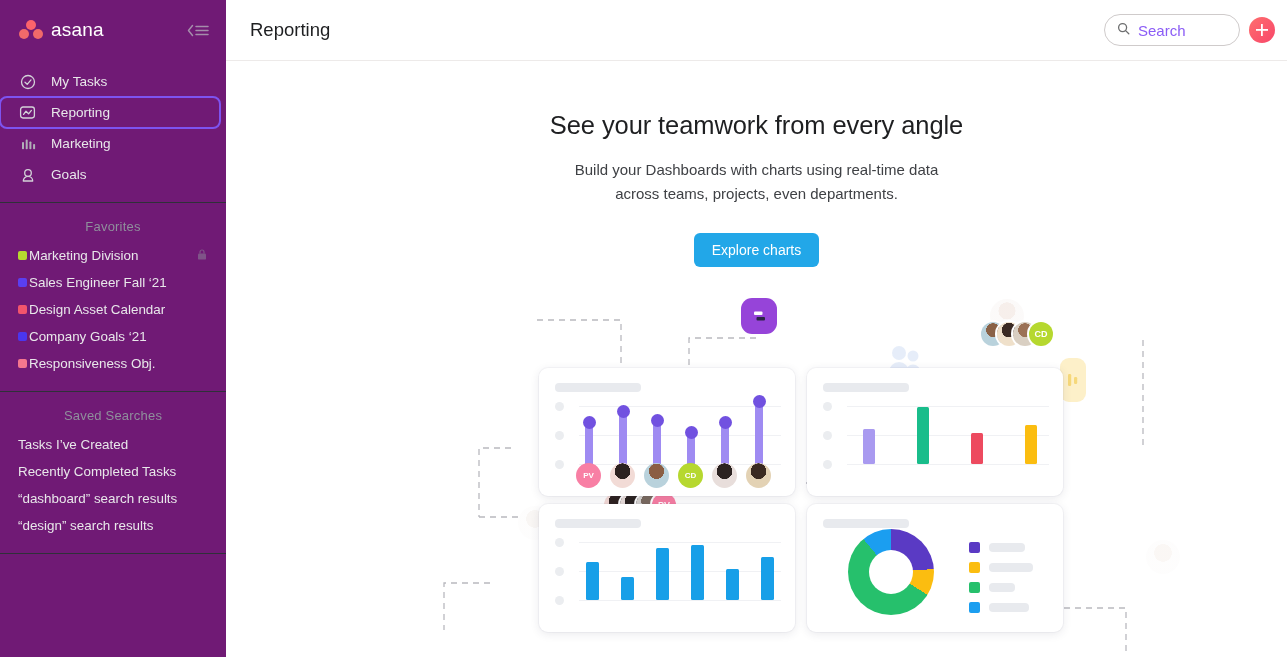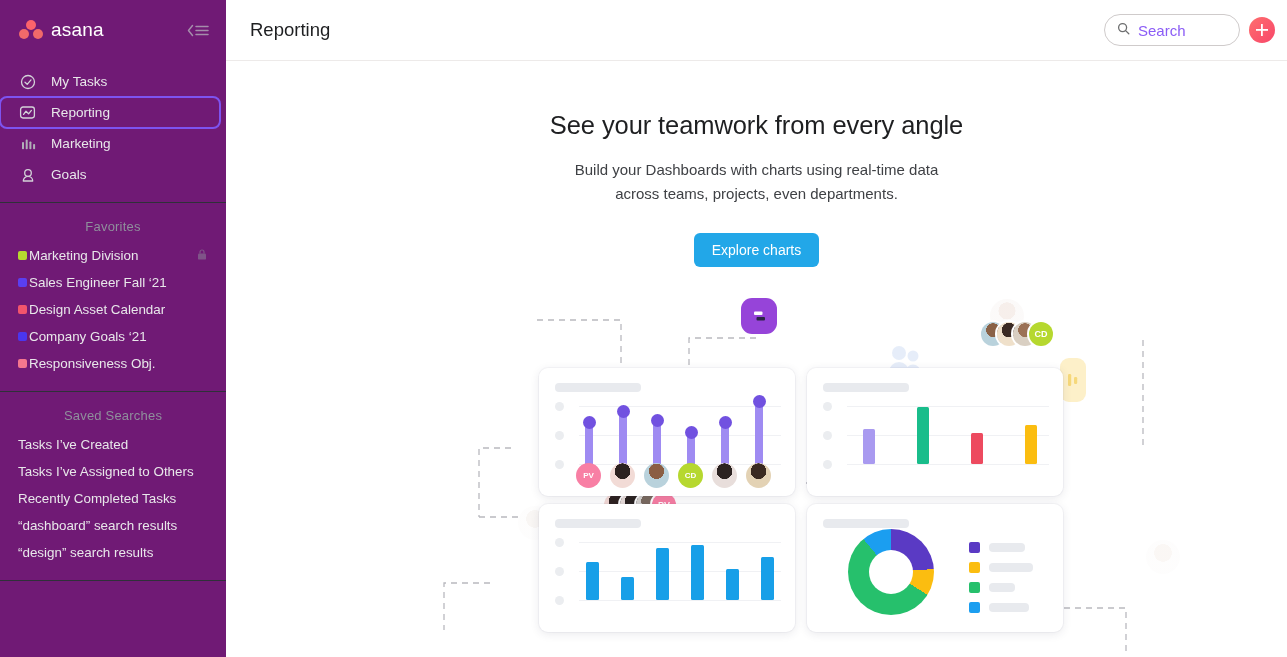--- a/index.html
+++ b/index.html
@@ -258,21 +258,20 @@
         <i class="fav-dot" style="background:#f4778e"></i>
         <span class="fav-label">Responsiveness Obj.</span>
       </div>
     </div>
 
     <div class="sb-divider" style="margin-top:14px"></div>
 
     <div class="sb-section-title">Saved Searches</div>
     <div>
       <div class="search-item">Tasks I’ve Created</div>
-      <div class="search-item">Tasks I’ve Assigned to Others</div>
       <div class="search-item">Recently Completed Tasks</div>
       <div class="search-item">“dashboard” search results</div>
       <div class="search-item">“design” search results</div>
     </div>
     <div class="sb-divider" style="margin-top:14px"></div>
   </aside>
 
   <section id="main">
 
     <header class="topbar">

